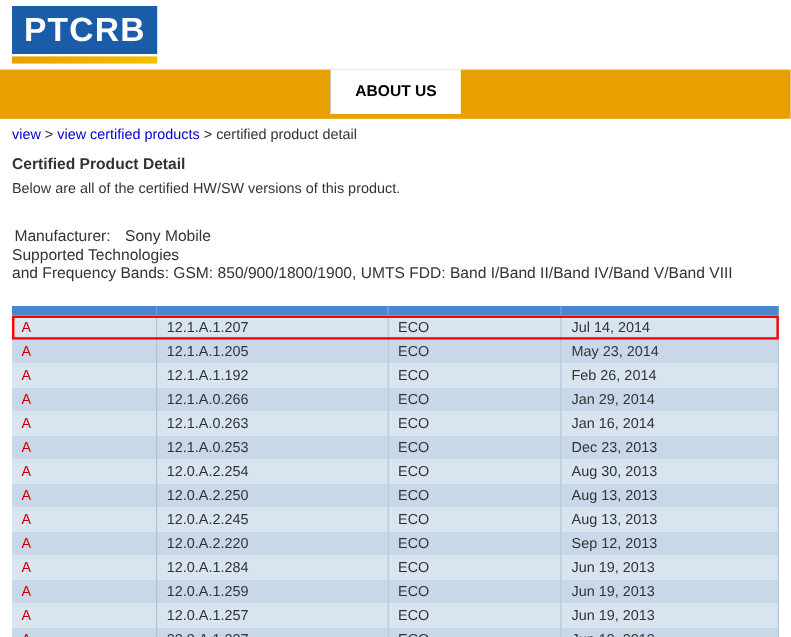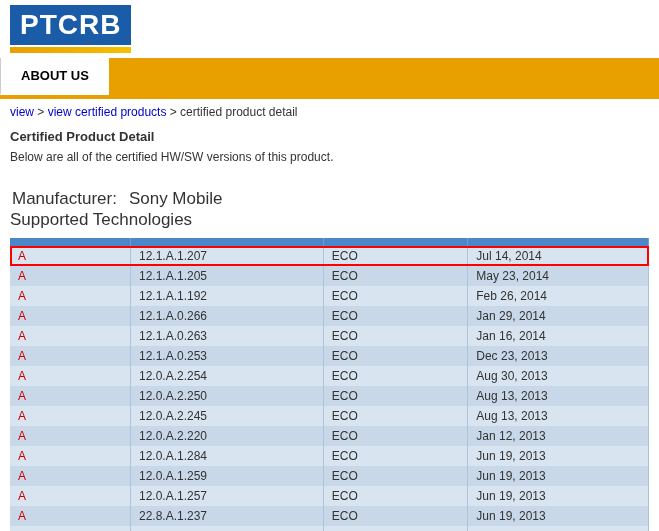--- a/index.html
+++ b/index.html
@@ -4,35 +4,35 @@
   <style>
     * { margin: 0; padding: 0; box-sizing: border-box; }
     body { font-family: Arial, sans-serif; font-size: 12px; background: #fff; width: 659px; overflow-x: hidden; }
 
     
     .header { background: #fff; border-bottom: 4px solid #e8a000; }
     .header-top { background: #fff; padding: 5px 10px; display: flex; align-items: center; }
     .logo-area { display: flex; align-items: center; }
     .logo-box { background: #1a5ca8; color: #fff; font-size: 28px; font-weight: 900; padding: 4px 10px; letter-spacing: 1px; font-family: Arial, sans-serif; }
     .logo-underline { height: 6px; background: linear-gradient(to right, #e8a000, #f5c000); margin-top: 2px; }
-    .nav-bar { background: #e8a000; display: flex; justify-content: space-between; padding: 0; }
+    .nav-bar { background: #e8a000; display: flex; justify-content: center; padding: 0; }
     .nav-item { padding: 10px 20px; font-size: 13px; font-weight: bold; color: #333; cursor: pointer; background: #f0f0f0; border-left: 1px solid #ccc; text-decoration: none; display: inline-block; }
     .nav-item.active { background: #fff; border-bottom: 2px solid #fff; color: #000; }
 
     
     .breadcrumb { padding: 6px 10px; font-size: 12px; color: #333; }
     .breadcrumb a { color: #0000cc; text-decoration: none; }
     .breadcrumb span { color: #333; }
 
     
     .content { padding: 4px 10px 10px 10px; }
     .page-title { font-size: 13px; font-weight: bold; color: #333; margin-bottom: 6px; }
     .description { font-size: 12px; color: #333; margin-bottom: 24px; }
 
-    .product-info { font-size: 17px; color: #333; margin-bottom: 8px; }
+    .product-info { font-size: 13px; color: #333; margin-bottom: 20px; }
     .product-info table { border-collapse: collapse; }
     .product-info td { vertical-align: top; padding: 1px 2px; }
     .product-info td:first-child { font-weight: normal; padding-right: 10px; white-space: nowrap; }
 
     
     .data-table { width: 100%; border-collapse: collapse; margin-top: 8px; font-size: 12px; }
     .data-table thead tr { background: #4a86c8; color: #fff; }
     .data-table thead th { padding: 4px 8px; text-align: left; border-right: 1px solid #6a9fd8; font-weight: normal; }
     .data-table tbody tr:nth-child(odd) { background: #d8e4f0; }
     .data-table tbody tr:nth-child(even) { background: #c8d8e8; }
@@ -71,20 +71,24 @@
   <div class="product-info">
     <table>
       <tbody>
           <tr>
         <td>Manufacturer:</td>
         <td>Sony Mobile</td>
       </tr>
     </tbody>
       </table>
     <div>Supported Technologies</div>
+    <div>
+      <span>and Frequency Bands:</span>
+      <span>GSM: 850/900/1800/1900, UMTS FDD: Band I/Band II/Band IV/Band V/Band VIII</span>
+    </div>
   </div>
 
   <table class="data-table">
     <thead>
       <tr>
         <th style="width:100px;"></th>
         <th style="width:160px;"></th>
         <th style="width:120px;"></th>
         <th style="width:150px;"></th>
       </tr>
@@ -141,21 +145,21 @@
         <tr>
           <td style="color: rgb(204, 0, 0);">A</td>
           <td>12.0.A.2.245</td>
           <td>ECO</td>
           <td>Aug 13, 2013</td>
         </tr>
         <tr>
           <td style="color: rgb(204, 0, 0);">A</td>
           <td>12.0.A.2.220</td>
           <td>ECO</td>
-          <td>Jan 12, 2013</td>
+          <td>Sep 12, 2013</td>
         </tr>
         <tr>
           <td style="color: rgb(204, 0, 0);">A</td>
           <td>12.0.A.1.284</td>
           <td>ECO</td>
           <td>Jun 19, 2013</td>
         </tr>
         <tr>
           <td style="color: rgb(204, 0, 0);">A</td>
           <td>12.0.A.1.259</td>

